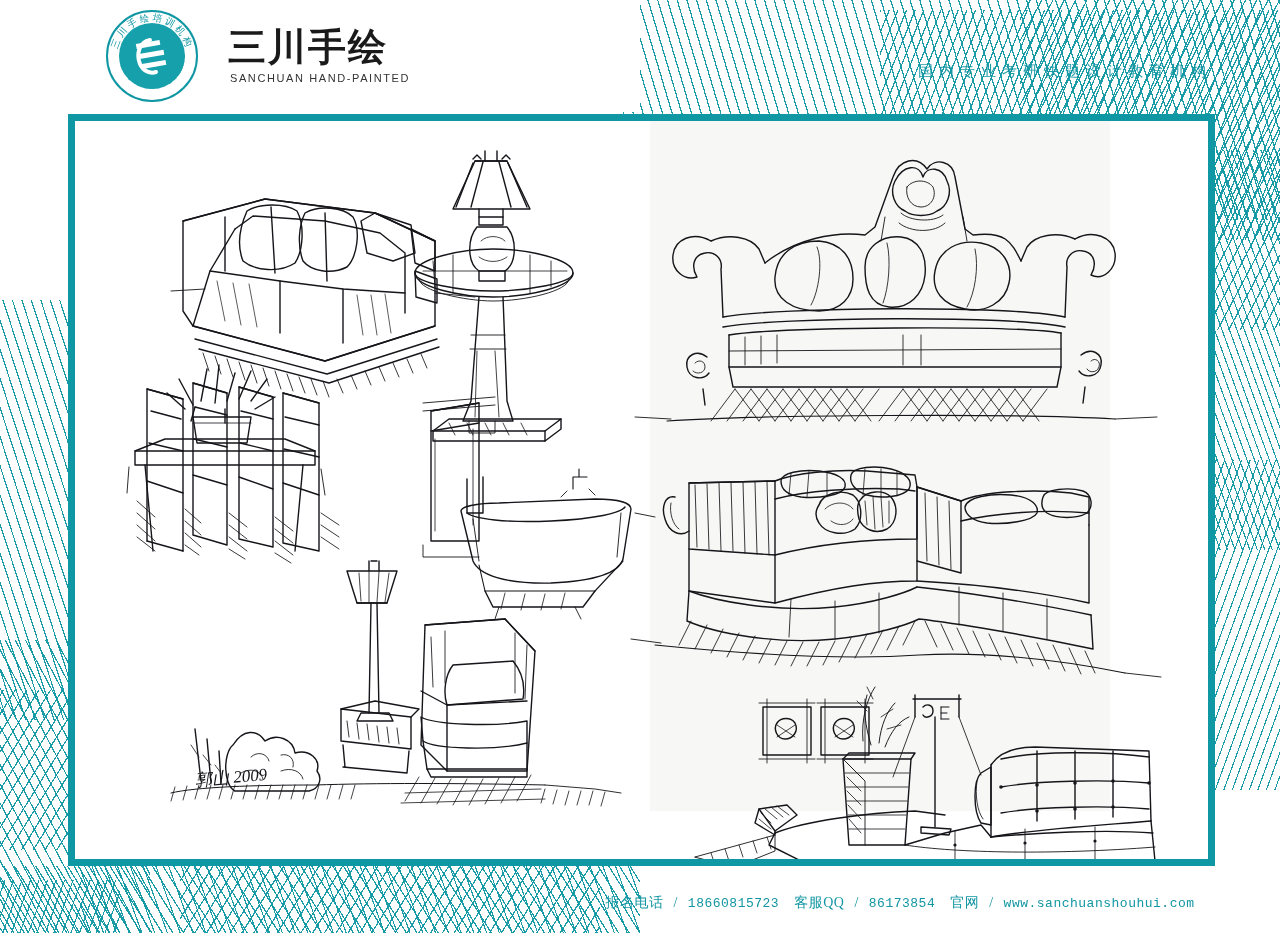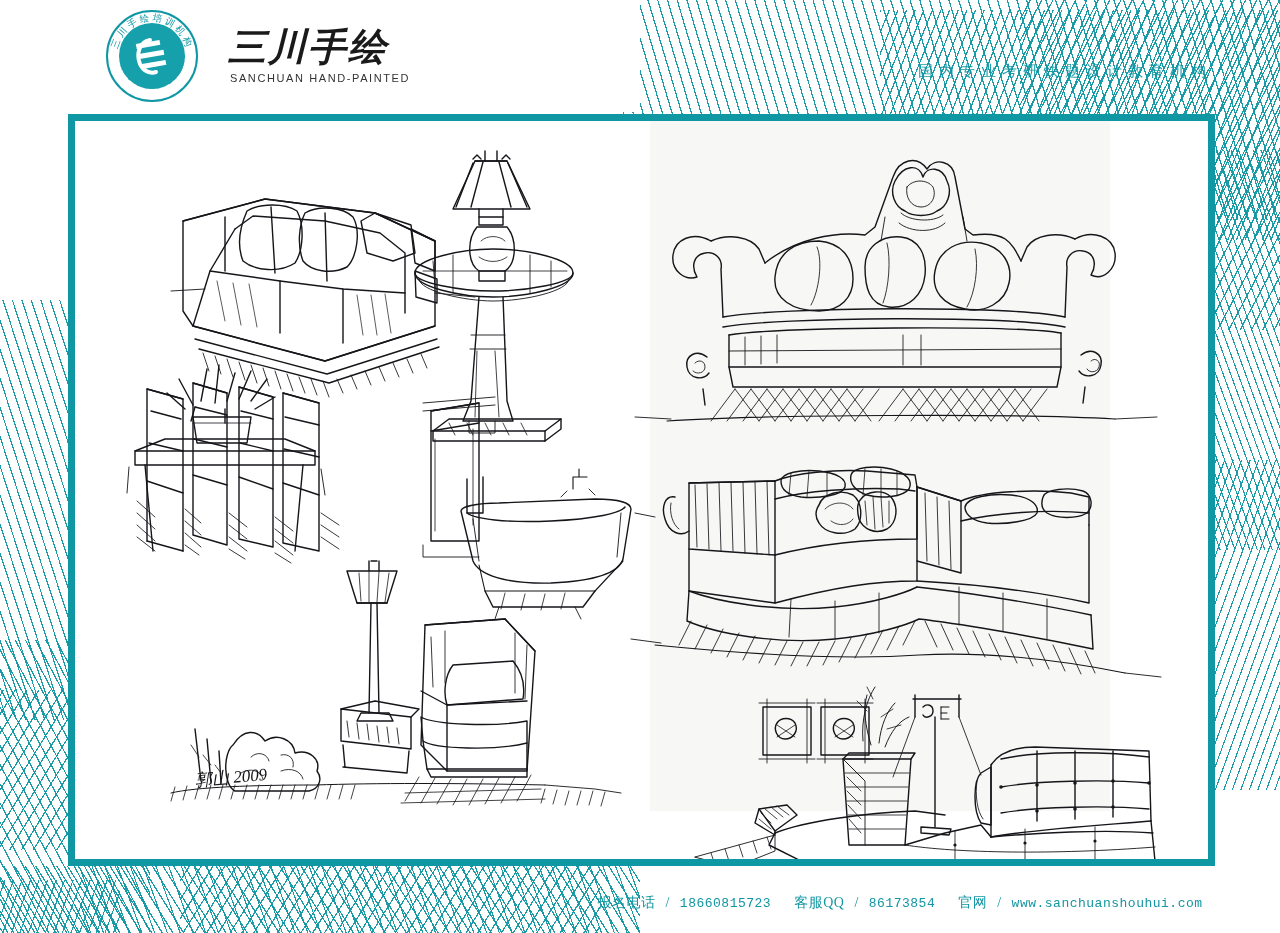--- a/index.html
+++ b/index.html
@@ -140,21 +140,20 @@
   .brand-cn {
     position: absolute;
     top: 28px; left: 228px;
     font-size: 38px;
     font-weight: 700;
     letter-spacing: 2px;
     color: #1a1a1a;
     font-family: "Liberation Sans", sans-serif;
     line-height: 1;
     white-space: nowrap;
-    font-style: italic;
   }
   .brand-en {
     position: absolute;
     top: 72px; left: 230px;
     font-size: 11px;
     letter-spacing: 1.6px;
     color: #333333;
     white-space: nowrap;
   }
   .tagline {
@@ -214,21 +213,21 @@
     height: 34px;
     z-index: 8;
     display: flex;
     justify-content: center;
     align-items: center;
     gap: 0;
   }
   .footer-inner {
     display: flex;
     align-items: baseline;
-    gap: 23px;
+    gap: 15px;
     font-size: 14px;
     color: #1296a2;
     font-family: "Liberation Serif", serif;
     background: rgba(255,255,255,0.0);
     padding-left: 520px;
   }
   .foot-item { white-space: nowrap; letter-spacing: 0.5px; }
   .foot-item .sep { margin: 0 6px; }
   .foot-val { font-family: "Liberation Mono", monospace; font-size: 13px; }
 </style>

